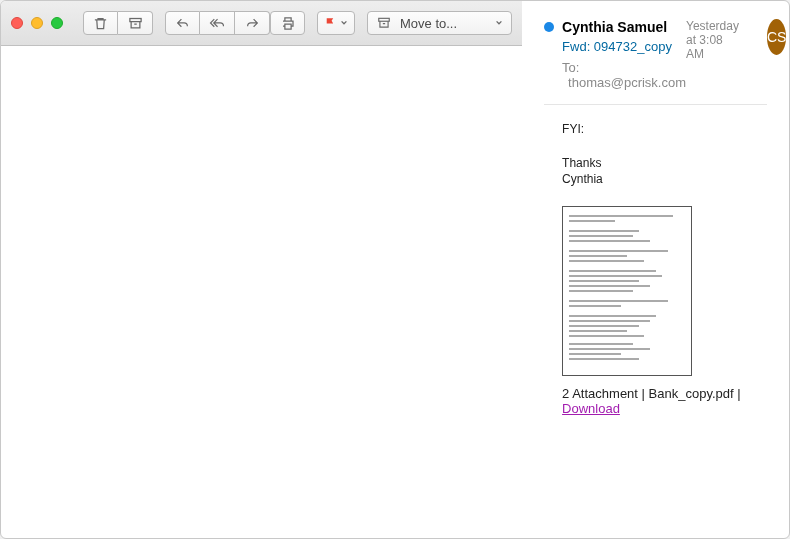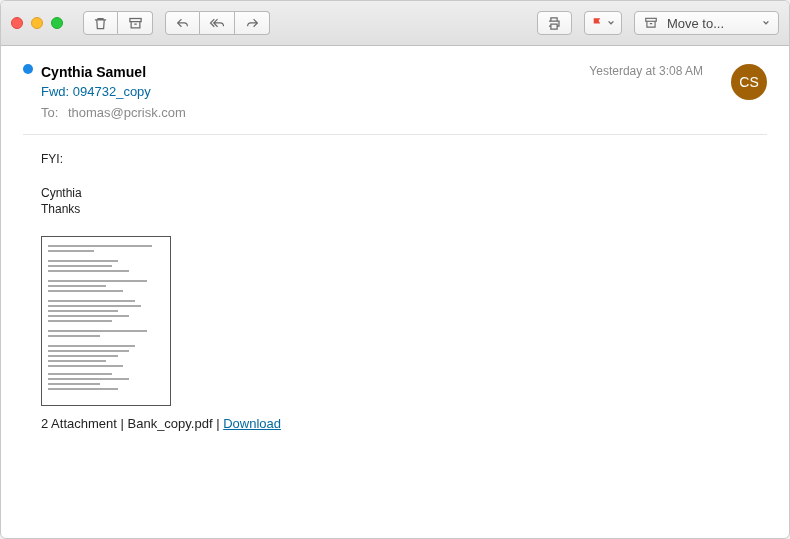--- a/index.html
+++ b/index.html
@@ -11,21 +11,21 @@
       overflow: hidden;
     }
     .window {
       width: 790px;
       height: 539px;
       background: #fff;
       border: 1px solid #c8c8c8;
       border-radius: 6px;
       overflow: hidden;
       display: flex;
-      flex-direction: column;
+      flex-direction: row;
     }
     .titlebar {
       height: 45px;
       background: linear-gradient(to bottom, #eeeeee, #e0e0e0);
       border-bottom: 1px solid #c0c0c0;
       display: flex;
       align-items: center;
       padding: 0 10px;
     }
     .traffic-lights {
@@ -82,20 +82,21 @@
     }
     .header-row {
       display: flex;
       align-items: flex-start;
     }
     .header-left {
       flex: 1;
     }
     .sender-line {
       display: flex;
+      align-items: center;
       gap: 8px;
     }
     .unread-dot {
       width: 10px;
       height: 10px;
       background: #1b88e6;
       border-radius: 50%;
     }
     .sender-name {
       font-weight: bold;
@@ -161,21 +162,21 @@
       height: 2px;
       background: #aaa;
       margin-bottom: 3px;
     }
     .attachment-info {
       font-size: 13px;
       margin-top: 10px;
       color: #222;
     }
     .attachment-info a {
-      color: #0369a1;
+      color: #a21caf;
       text-decoration: underline;
     }
     .flag-red { color: #ec4636; }
     svg { display: block; }
   </style>
 </head>
 <body>
 
 <div class="window">
   <div class="titlebar">
@@ -266,22 +267,22 @@
         </div>
       </div>
       <div class="timestamp">Yesterday at 3:08 AM</div>
       <div class="avatar">CS</div>
     </div>
 
     <hr class="divider">
 
     <div class="body-text">
       <p>FYI:</p>
+      <p class="tight">Thanks</p>
       <p class="tight">Cynthia</p>
-      <p class="tight">Thanks</p>
     </div>
 
     <div class="attachment-area">
       <div class="attachment-thumb">
         <div class="thumb-line" style="width:90%"></div>
         <div class="thumb-line" style="width:40%;margin-bottom:8px"></div>
         <div class="thumb-line" style="width:60%"></div>
         <div class="thumb-line" style="width:55%"></div>
         <div class="thumb-line" style="width:70%;margin-bottom:8px"></div>
         <div class="thumb-line" style="width:85%"></div>

